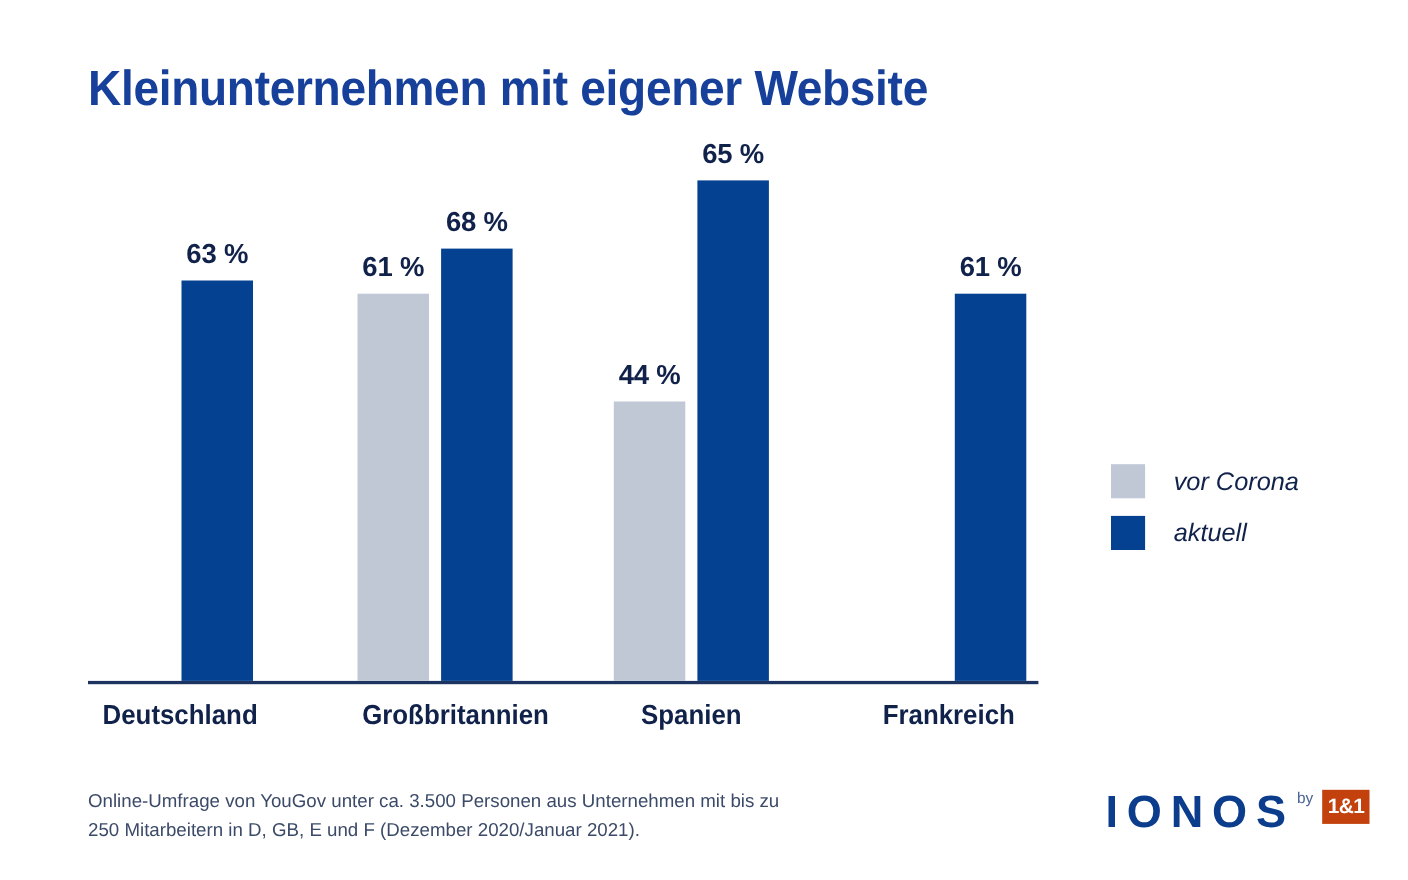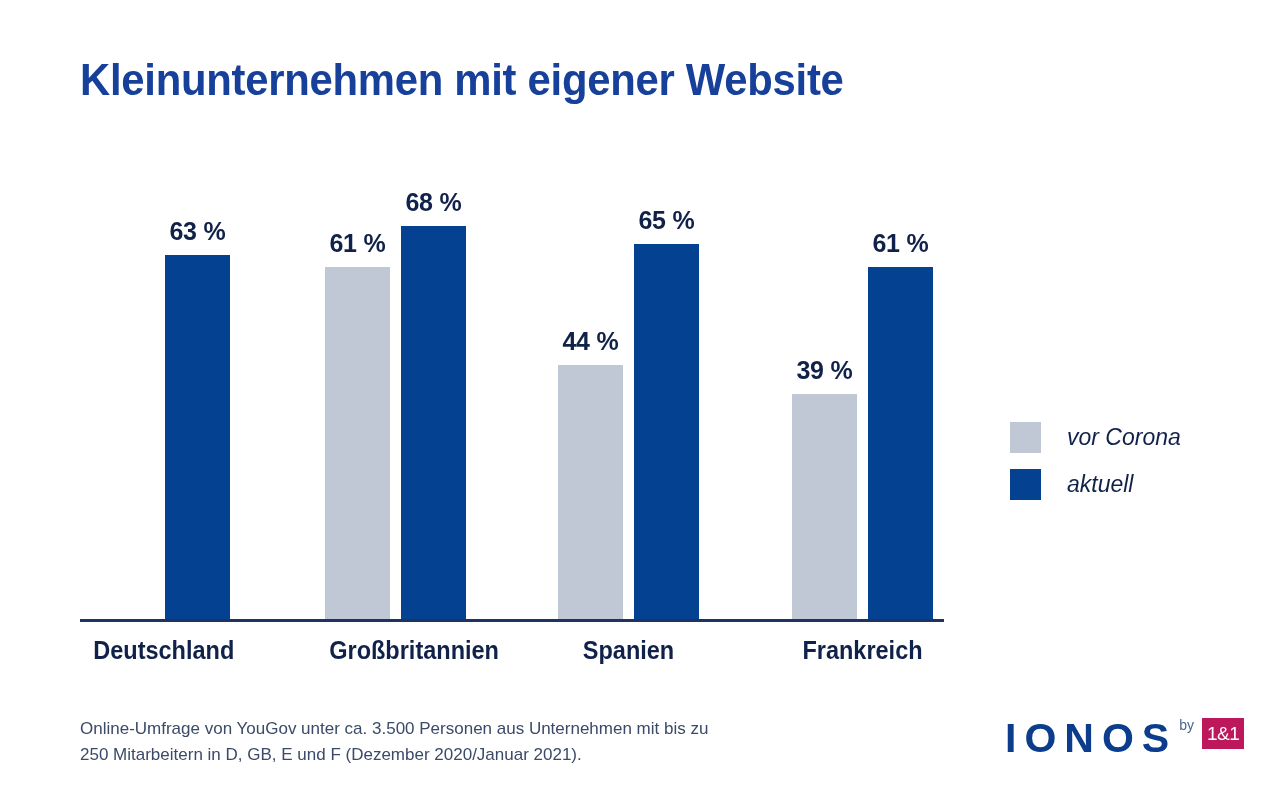--- a/index.html
+++ b/index.html
@@ -139,24 +139,24 @@
     line-height: 1;
   }
   .logo-by {
     font-size: 14px;
     color: #4a6393;
     margin-left: 2px;
     margin-bottom: 4px;
     line-height: 1;
   }
   .logo-box {
-    background: #be185d;
+    background: #c2410c;
     color: #ffffff;
     font-size: 19px;
-    font-weight: normal;
+    font-weight: bold;
     line-height: 1;
     padding: 6px 5px 6px 5px;
     margin-left: 8px;
     margin-bottom: 1px;
     letter-spacing: -0.5px;
   }
 </style>
 </head>
 <body>
 
@@ -178,29 +178,26 @@
     </div>
     <div class="bar now" style="height:393px;">
       <span class="bar-value">68 %</span>
     </div>
   </div>
 
   <div class="bar-group" style="left:478px;width:141px;">
     <div class="bar pre" style="height:254px;">
       <span class="bar-value">44 %</span>
     </div>
-    <div class="bar now" style="height:375px;">
+    <div class="bar now" style="height:455px;">
       <span class="bar-value">65 %</span>
     </div>
   </div>
 
   <div class="bar-group" style="left:712px;width:141px;">
-    <div class="bar pre" style="height:225px;">
-      <span class="bar-value">39 %</span>
-    </div>
     <div class="bar now" style="height:352px;">
       <span class="bar-value">61 %</span>
     </div>
   </div>
 
 </div>
 
 <div class="cat-label" style="left:89px;width:141px;">Deutschland</div>
 <div class="cat-label" style="left:325px;width:141px;">Großbritannien</div>
 <div class="cat-label" style="left:558px;width:141px;">Spanien</div>

